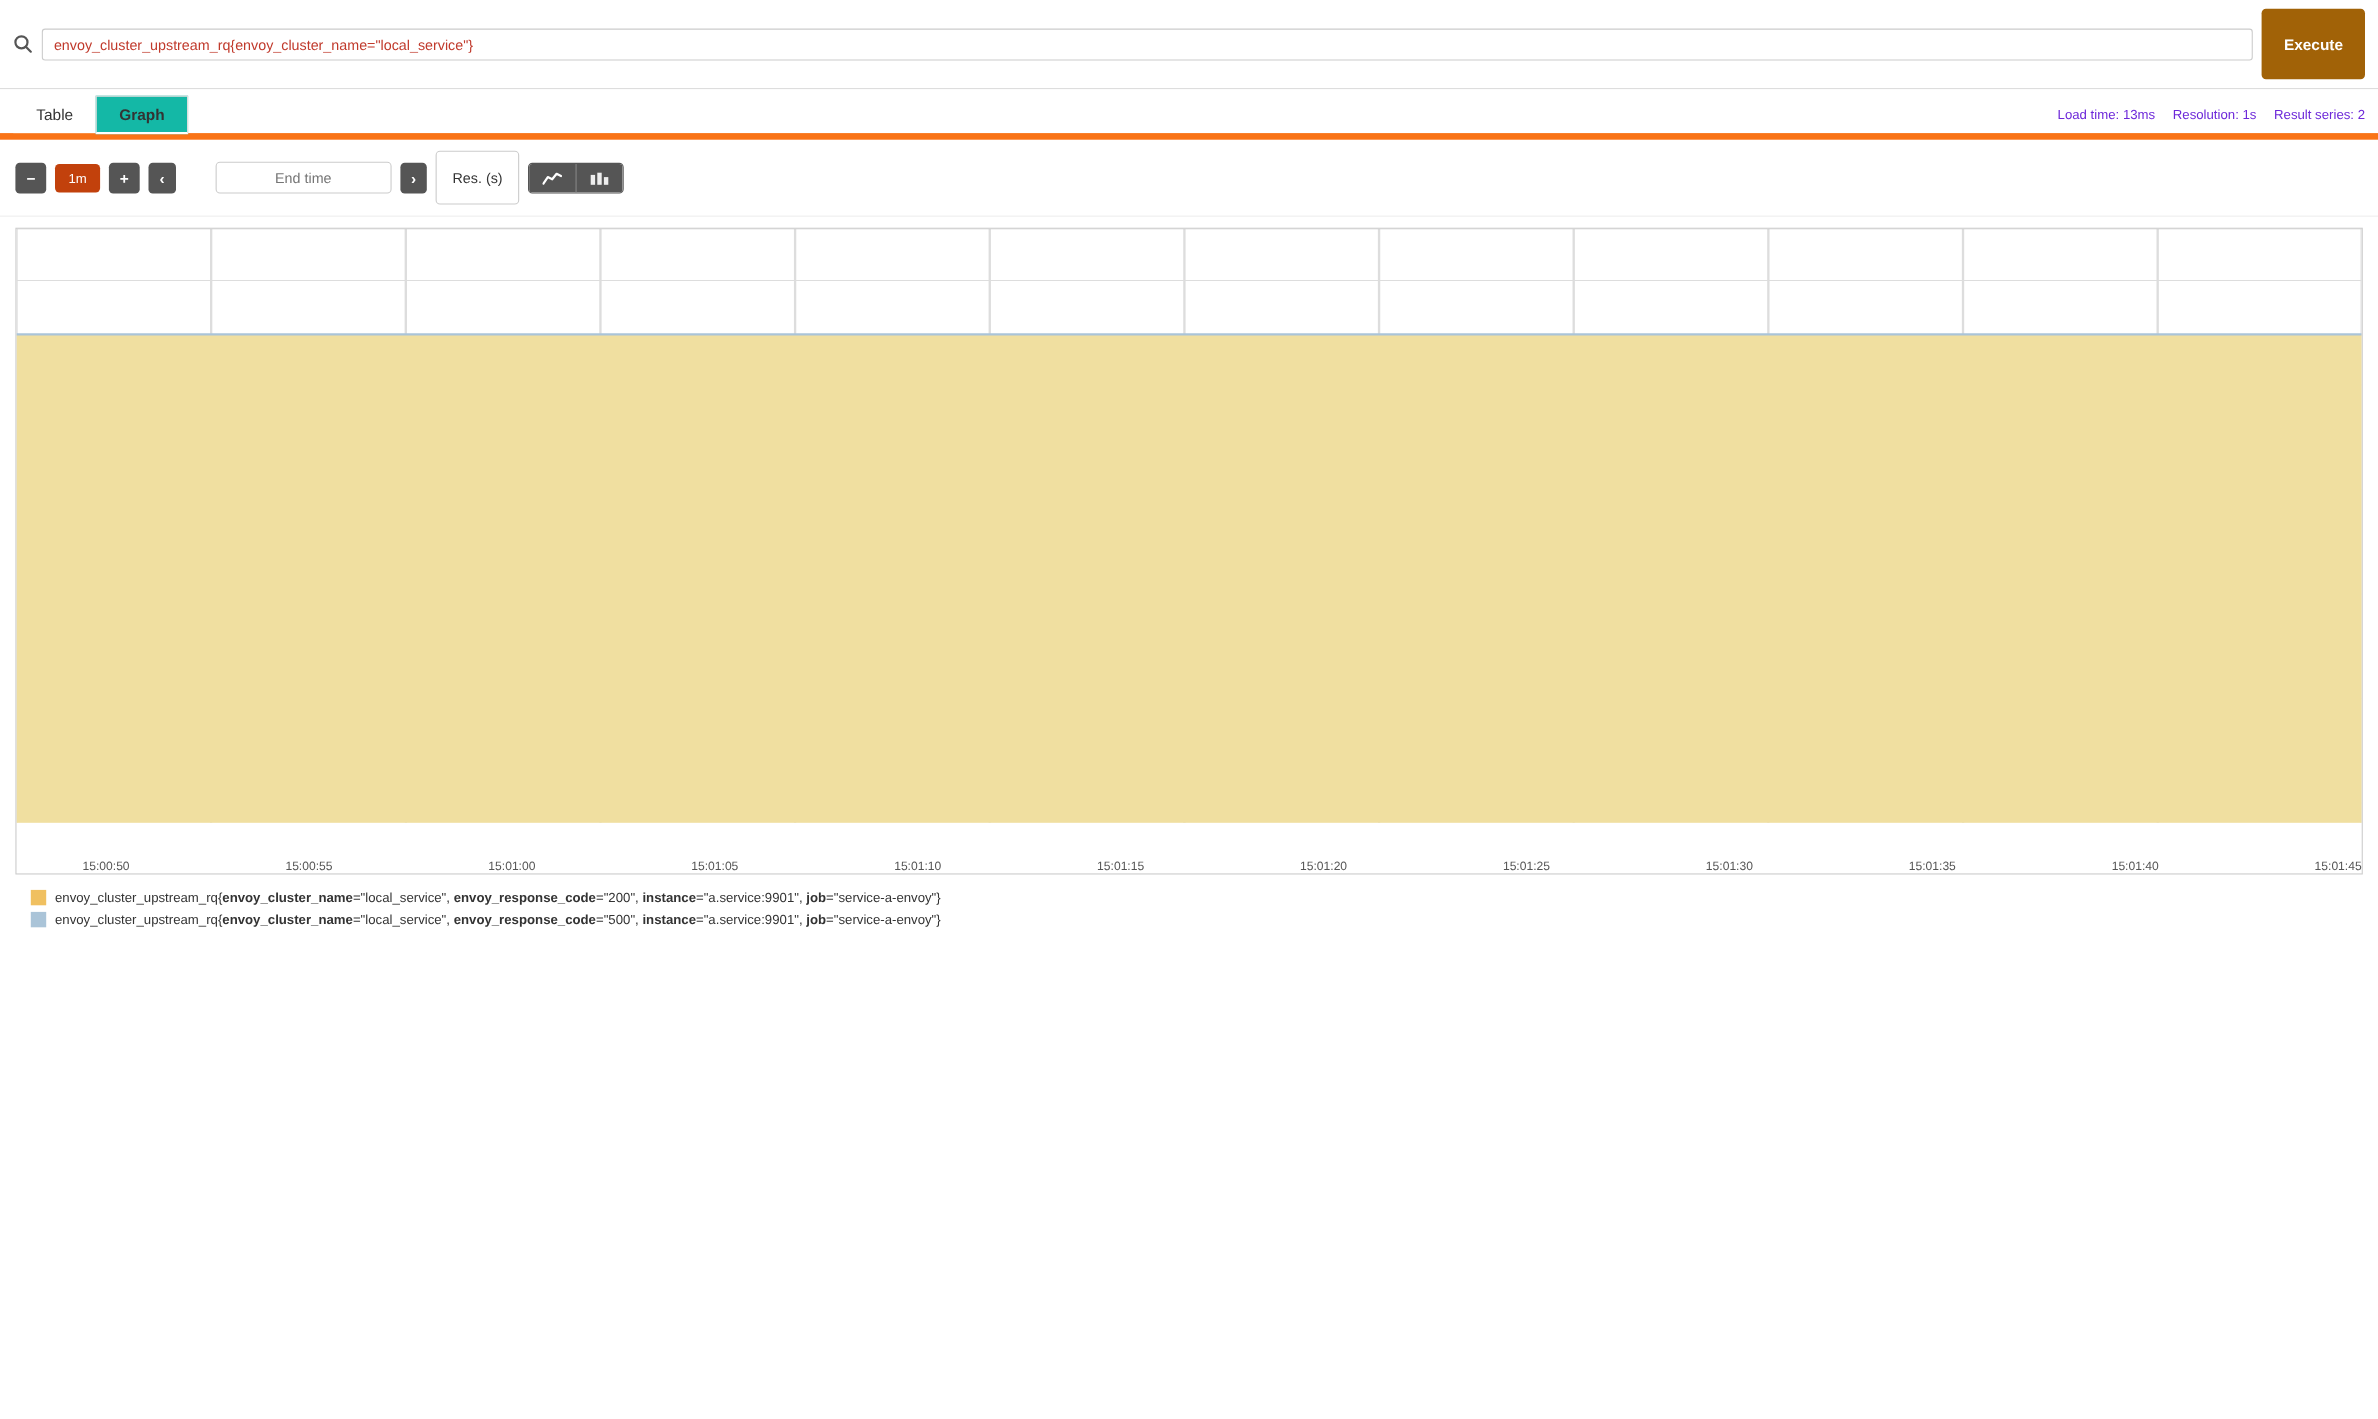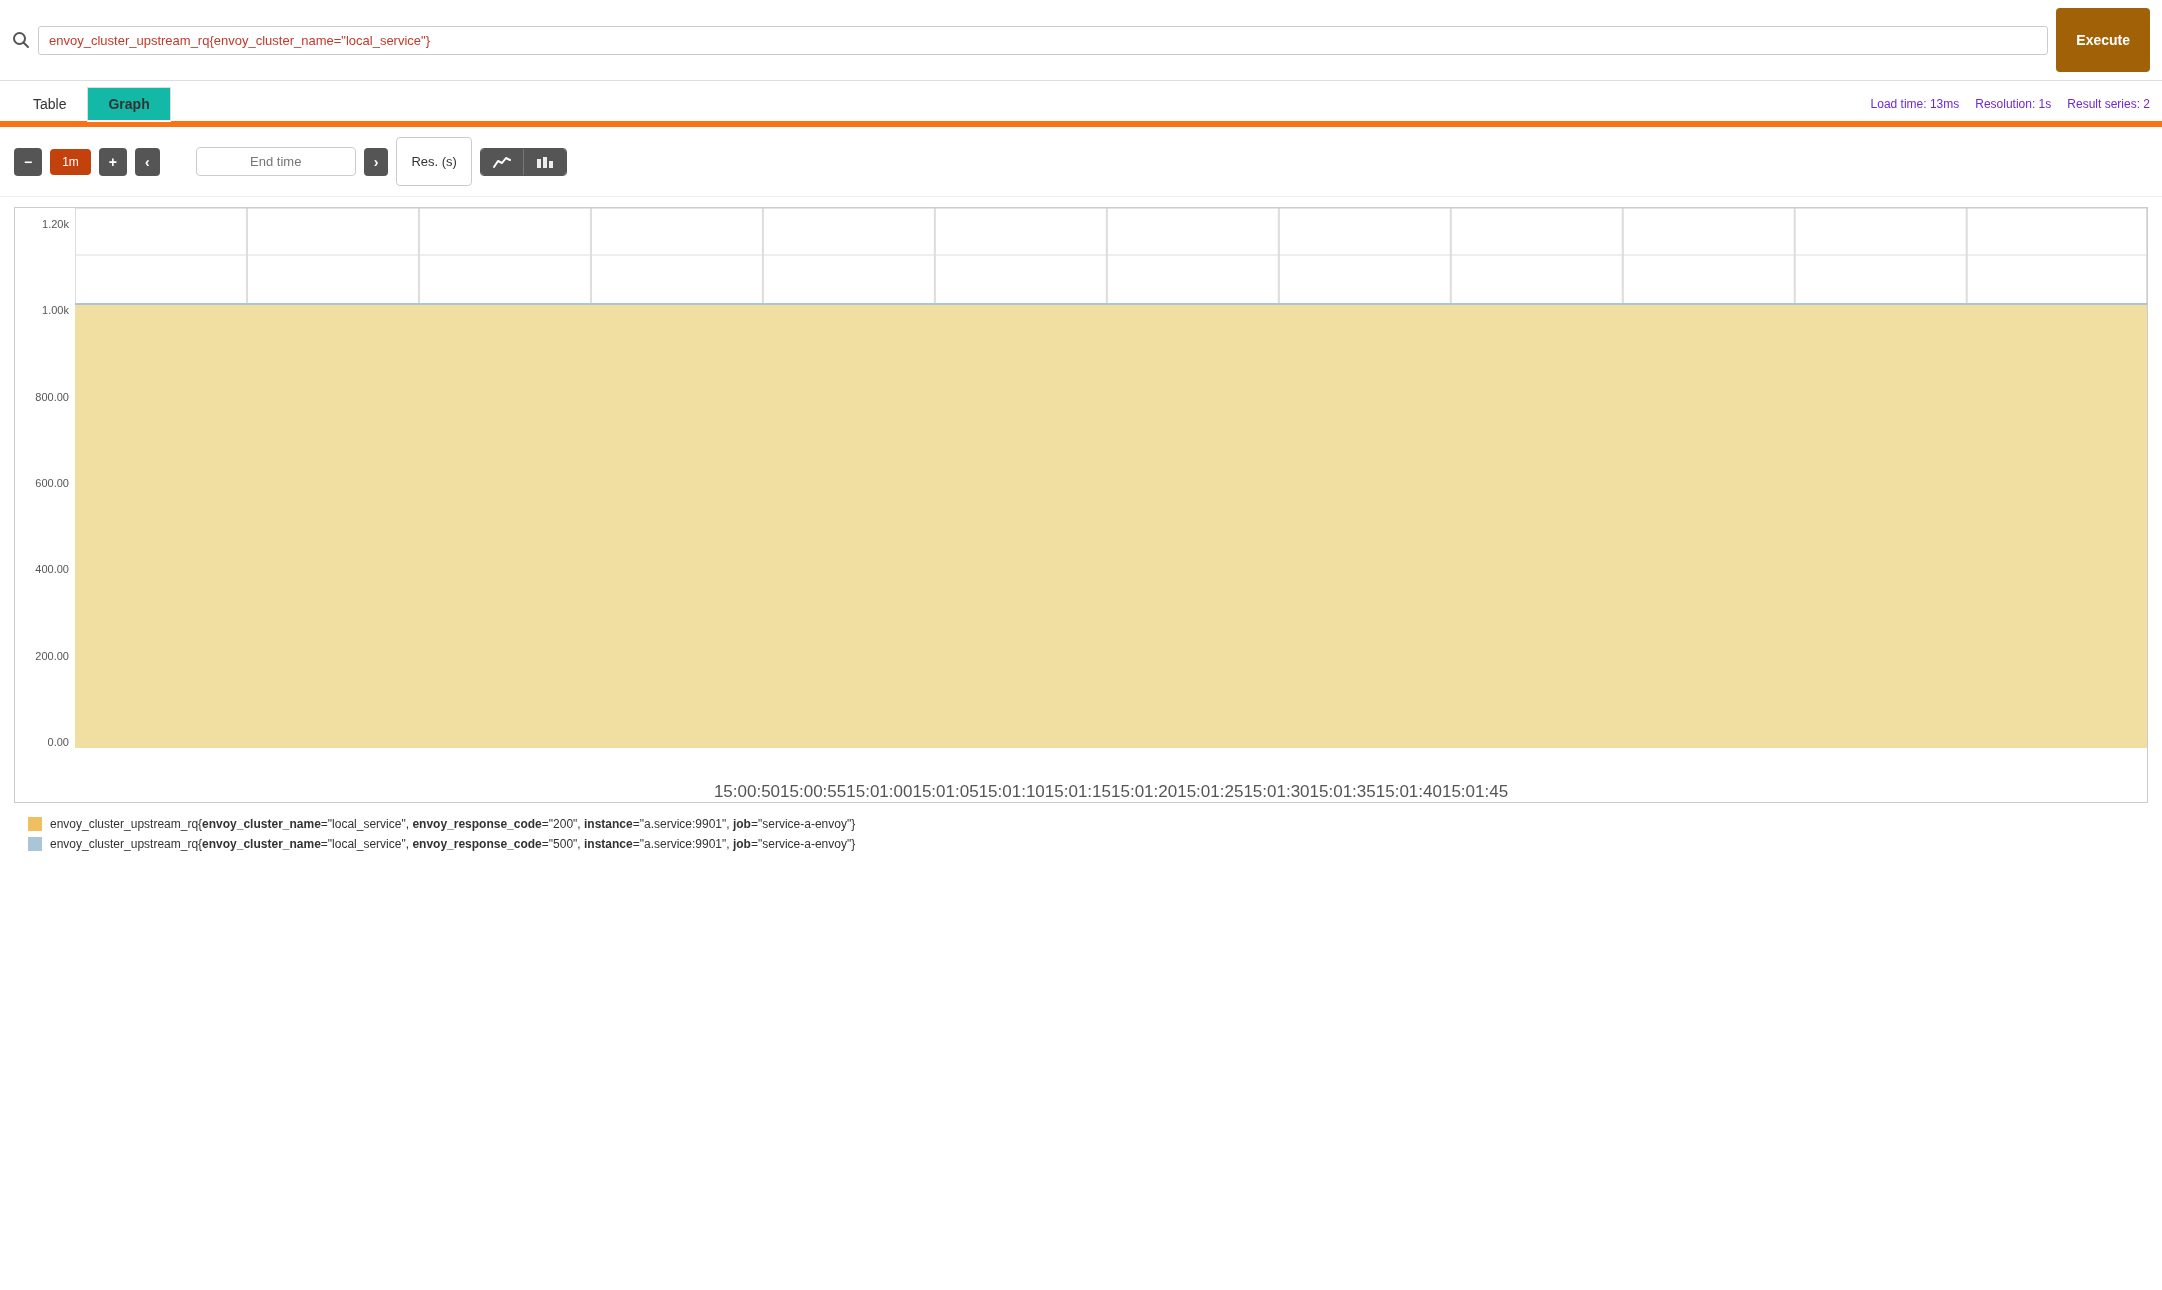--- a/index.html
+++ b/index.html
@@ -166,23 +166,23 @@
       position: relative;
       height: 570px;
     }
     svg.plot-svg {
       position: absolute;
       top: 0; left: 0;
       width: 100%; height: 100%;
     }
     .x-axis-labels {
       display: flex;
-      justify-content: center;
+      justify-content: space-between;
       padding: 4px 0 0 60px;
-      font-size: 17px;
+      font-size: 11px;
       color: #555;
     }
 
     .legend {
       padding: 14px 14px;
       font-size: 12px;
       display: flex;
       flex-direction: column;
       gap: 6px;
     }
@@ -248,29 +248,20 @@
         <rect x="13" y="6" width="4" height="7" fill="white" opacity="0.9"></rect>
       </svg>
     </button>
   </div>
 </div>
 
 <div class="graph-area">
   <div class="chart-container">
     <div class="chart-inner">
 
-      <div class="y-axis">
-        <span>1.20k</span>
-        <span>1.00k</span>
-        <span>800.00</span>
-        <span>600.00</span>
-        <span>400.00</span>
-        <span>200.00</span>
-        <span>0.00</span>
-      </div>
 
       <div class="chart-plot">
         <svg class="plot-svg" viewBox="0 0 1000 570" preserveAspectRatio="none">
 
           <line x1="0" y1="47" x2="1000" y2="47" stroke="#ddd" stroke-width="1"></line>
           <line x1="0" y1="142" x2="1000" y2="142" stroke="#ddd" stroke-width="1"></line>
           <line x1="0" y1="237" x2="1000" y2="237" stroke="#ddd" stroke-width="1"></line>
           <line x1="0" y1="332" x2="1000" y2="332" stroke="#ddd" stroke-width="1"></line>
           <line x1="0" y1="427" x2="1000" y2="427" stroke="#ddd" stroke-width="1"></line>
           <line x1="0" y1="522" x2="1000" y2="522" stroke="#ddd" stroke-width="1"></line>

